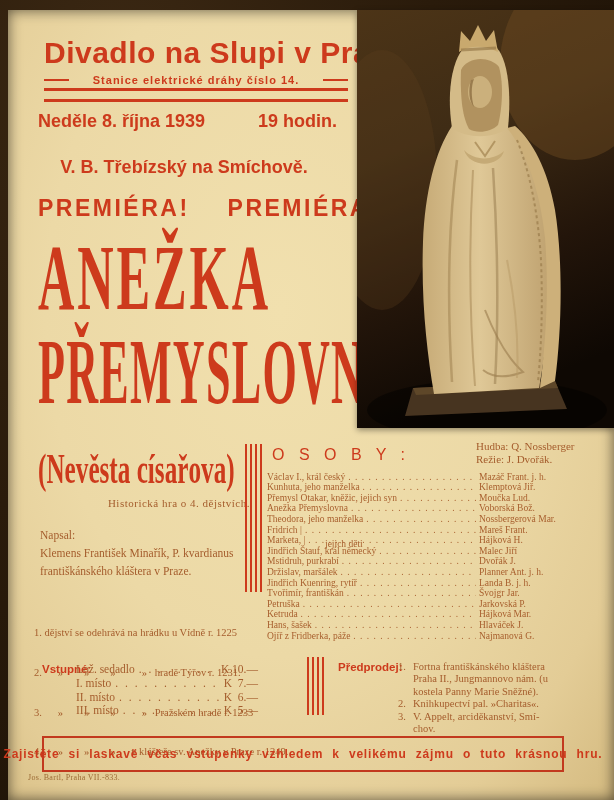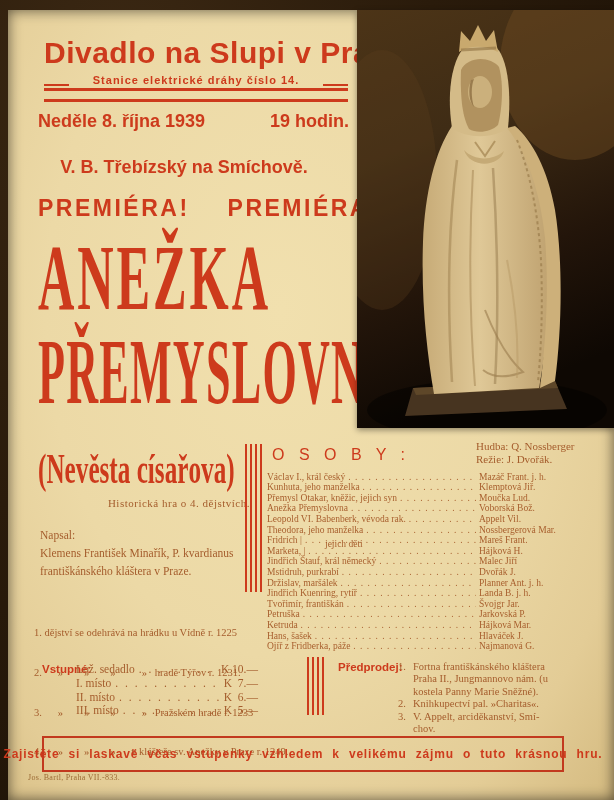--- a/index.html
+++ b/index.html
@@ -14,37 +14,37 @@
     box-shadow:0 0 14px rgba(0,0,0,.6) inset;
   }
 
   .theatre{
     position:absolute;left:36px;top:26px;
     font-family:"Liberation Sans",sans-serif;font-weight:bold;
     font-size:30px;letter-spacing:.5px;color:#cd3a1c;white-space:nowrap;
   }
   .station-row{
     position:absolute;left:36px;top:64px;width:304px;
-    display:flex;align-items:flex-end;gap:24px;
+    display:flex;align-items:center;gap:24px;
   }
   .station-row .rule{flex:1;height:2px;background:#cd3a1c}
   .station-text{
     font-family:"Liberation Sans",sans-serif;font-weight:bold;
     font-size:11px;letter-spacing:1px;color:#cd3a1c;white-space:nowrap;
   }
   .double-rule{
     position:absolute;left:36px;top:78px;width:304px;height:8px;
     border-top:3px solid #cd3a1c;border-bottom:3px solid #cd3a1c;
   }
   .date-row{
     position:absolute;left:30px;top:101px;width:310px;
     font-family:"Liberation Sans",sans-serif;font-weight:bold;
     font-size:18px;color:#cd3a1c;white-space:nowrap;
   }
-  .date-row .time{position:absolute;left:232px;top:0}
+  .date-row .time{position:absolute;left:220px;top:0}
   .company{
     position:absolute;left:26px;top:147px;width:300px;text-align:center;
     font-family:"Liberation Sans",sans-serif;font-weight:bold;
     font-size:18px;color:#cd3a1c;white-space:nowrap;
   }
   .premiere{
     position:absolute;left:30px;top:185px;
     font-family:"Liberation Sans",sans-serif;font-weight:bold;
     font-size:23px;letter-spacing:2.5px;color:#cd3a1c;white-space:nowrap;
   }
@@ -179,25 +179,20 @@
       </div>
     <div class="cast-row">
         <span class="role">Přemysl Otakar, kněžic, jejich syn</span>
         <span class="dots"></span>
         <span class="actor">Moučka Lud.</span>
       </div>
     <div class="cast-row">
         <span class="role">Anežka Přemyslovna</span>
         <span class="dots"></span>
         <span class="actor">Voborská Bož.</span>
-      </div>
-    <div class="cast-row">
-        <span class="role">Leopold VI. Babenberk, vévoda rak.</span>
-        <span class="dots"></span>
-        <span class="actor">Appelt Vil.</span>
       </div>
     <div class="cast-row">
         <span class="role">Theodora, jeho manželka</span>
         <span class="dots"></span>
         <span class="actor">Nossbergerová Mar.</span>
       </div>
     <div class="cast-row">
         <span class="role">Fridrich   |</span>
         <span class="dots"></span>
         <span class="actor">Mareš Frant.</span>

